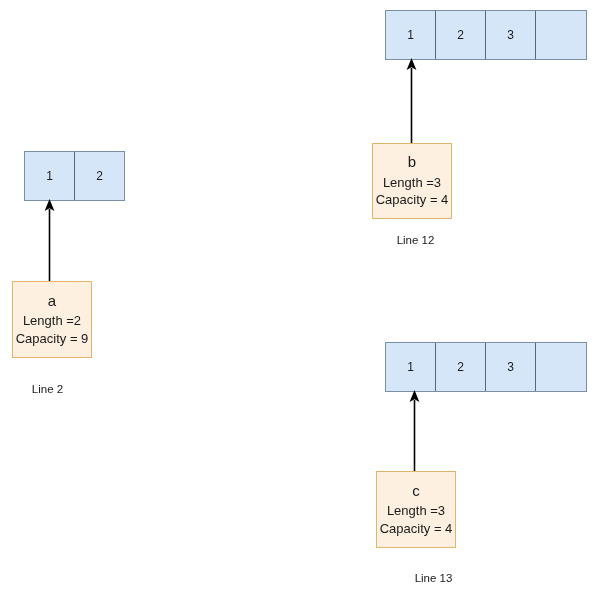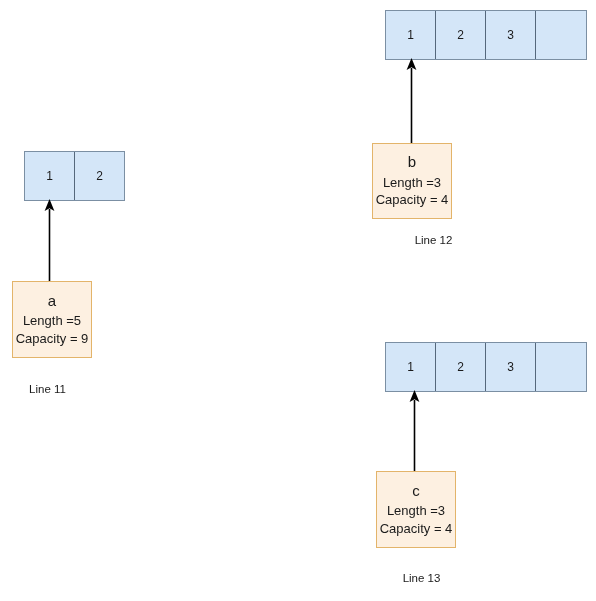--- a/index.html
+++ b/index.html
@@ -93,59 +93,59 @@
     <div class="cell" style="width:49px;">2</div>
   </div>
 
   <svg class="arrow" style="left:38px; top:196px; width:24px; height:90px;" viewBox="0 0 24 90" xmlns="http://www.w3.org/2000/svg">
     <line x1="11.5" y1="90" x2="11.5" y2="13" stroke="#000000" stroke-width="1.6"></line>
     <polygon points="11.5,3 6.6,15 11.5,12.2 16.4,15" fill="#000000"></polygon>
   </svg>
 
   <div class="varbox" style="left:12px; top:281px; width:80px; height:77px;">
     <div class="vname">a</div>
-    <div class="vline">Length =5</div>
+    <div class="vline">Length =2</div>
     <div class="vline">Capacity = 9</div>
   </div>
 
-  <div class="caption" style="left:0px; top:384px; width:95px;">Line 11</div>
+  <div class="caption" style="left:0px; top:384px; width:95px;">Line 2</div>
 
   <div class="array" style="left:385px; top:10px; width:202px; height:50px;">
     <div class="cell" style="width:50px;">1</div>
     <div class="cell" style="width:50px;">2</div>
     <div class="cell" style="width:50px;">3</div>
     <div class="cell" style="width:50px;"></div>
   </div>
 
   <svg class="arrow" style="left:400px; top:55px; width:24px; height:90px;" viewBox="0 0 24 90" xmlns="http://www.w3.org/2000/svg">
     <line x1="11.5" y1="90" x2="11.5" y2="13" stroke="#000000" stroke-width="1.6"></line>
     <polygon points="11.5,3 6.6,15 11.5,12.2 16.4,15" fill="#000000"></polygon>
   </svg>
 
   <div class="varbox" style="left:372px; top:143px; width:80px; height:76px;">
     <div class="vname">b</div>
     <div class="vline">Length =3</div>
     <div class="vline">Capacity = 4</div>
   </div>
 
-  <div class="caption" style="left:386px; top:235px; width:95px;">Line 12</div>
+  <div class="caption" style="left:368px; top:235px; width:95px;">Line 12</div>
 
   <div class="array" style="left:385px; top:342px; width:202px; height:50px;">
     <div class="cell" style="width:50px;">1</div>
     <div class="cell" style="width:50px;">2</div>
     <div class="cell" style="width:50px;">3</div>
     <div class="cell" style="width:50px;"></div>
   </div>
 
   <svg class="arrow" style="left:403px; top:387px; width:24px; height:88px;" viewBox="0 0 24 88" xmlns="http://www.w3.org/2000/svg">
     <line x1="11.5" y1="88" x2="11.5" y2="13" stroke="#000000" stroke-width="1.6"></line>
     <polygon points="11.5,3 6.6,15 11.5,12.2 16.4,15" fill="#000000"></polygon>
   </svg>
 
   <div class="varbox" style="left:376px; top:471px; width:80px; height:77px;">
     <div class="vname">c</div>
     <div class="vline">Length =3</div>
     <div class="vline">Capacity = 4</div>
   </div>
 
-  <div class="caption" style="left:374px; top:573px; width:95px;">Line 13</div>
+  <div class="caption" style="left:386px; top:573px; width:95px;">Line 13</div>
 
 </div>
 
 </body></html>

